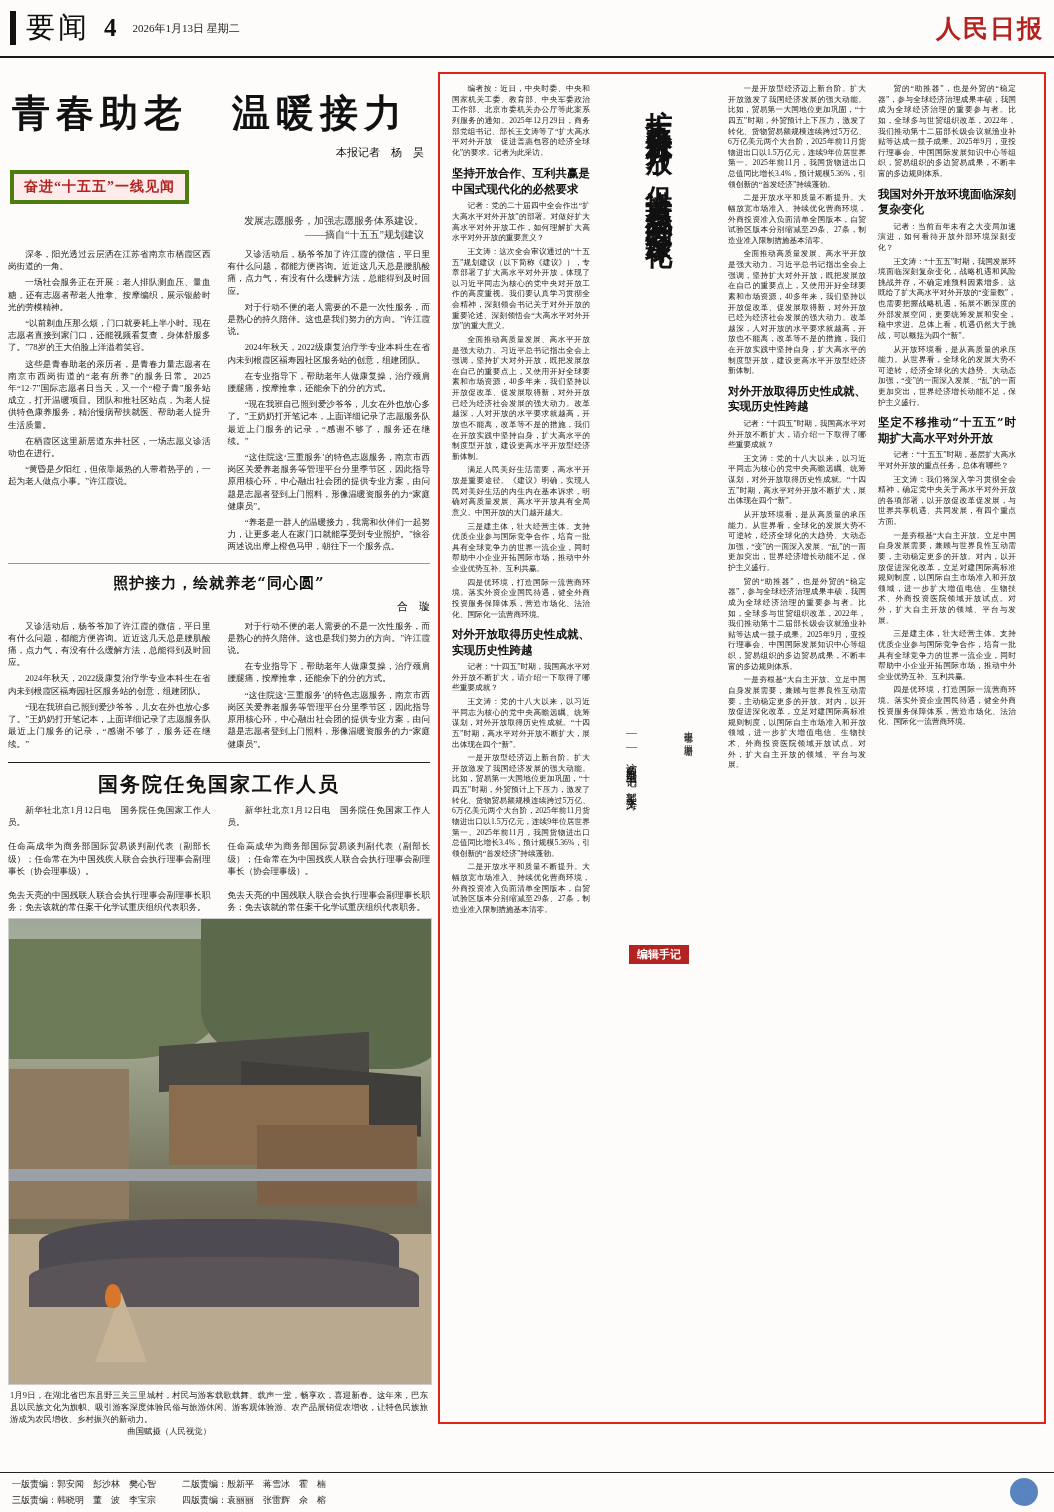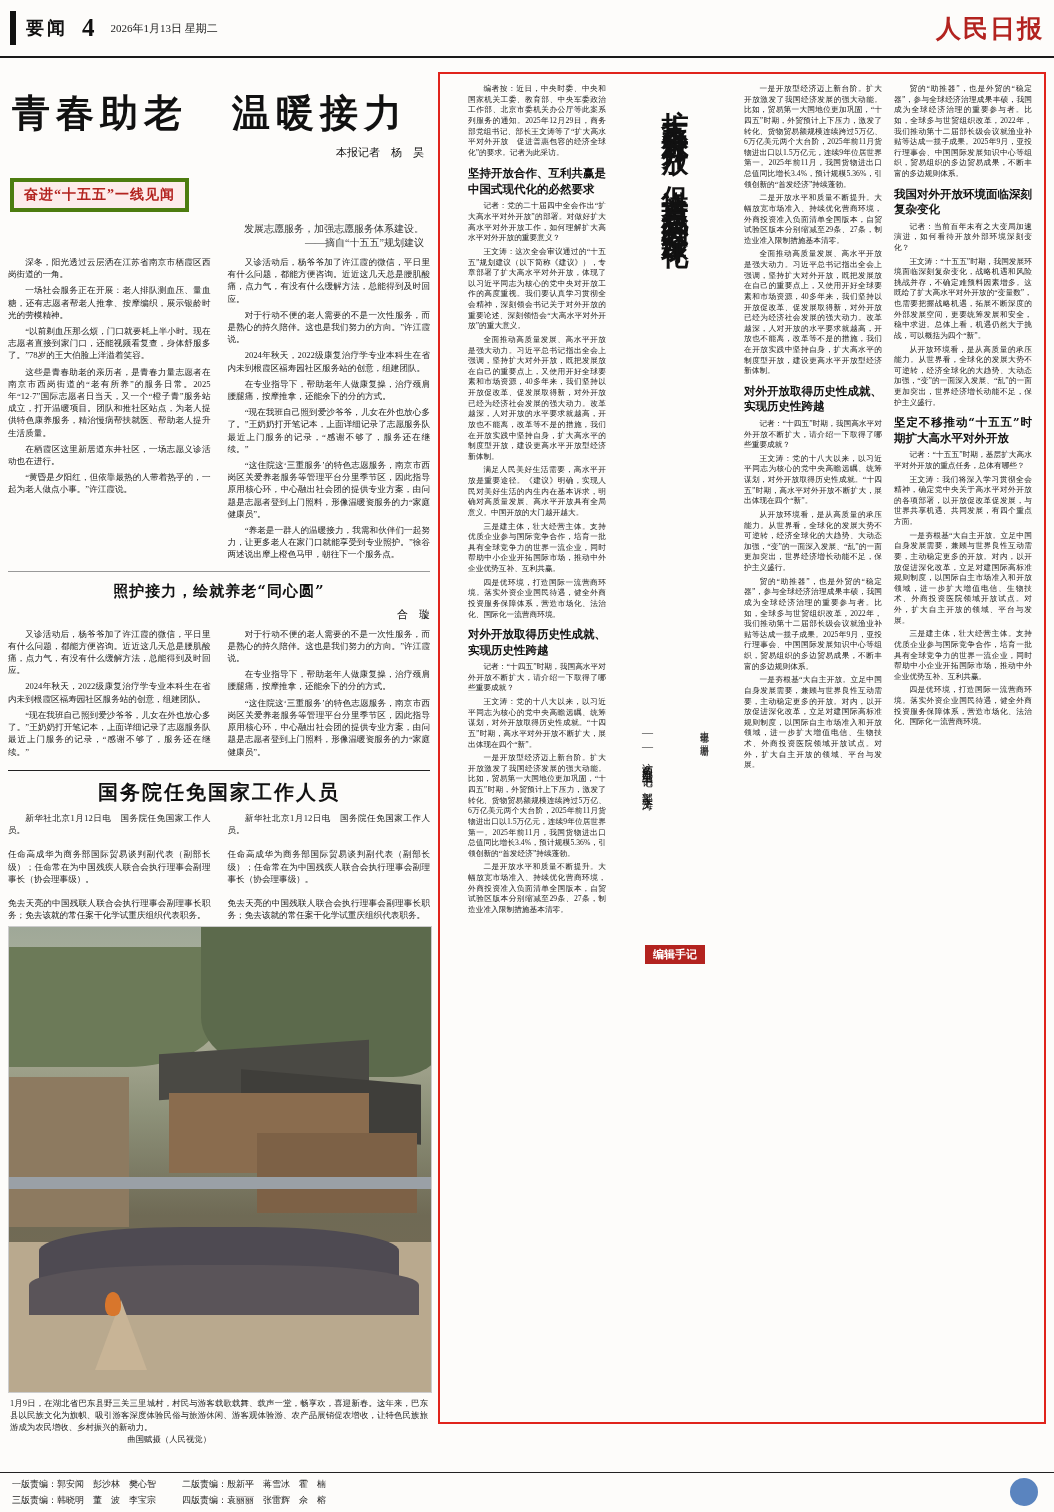--- a/index.html
+++ b/index.html
@@ -2,33 +2,33 @@
 <html><head>
 <meta charset="utf-8">
 <style>
   html,body{margin:0;padding:0;background:#e9e7e2;}
   body{width:1054px;height:1512px;font-family:"Liberation Serif",serif;color:#111;}
   .page{position:relative;width:1054px;height:1512px;background:#fdfcfa;overflow:hidden;}
 
   
   .masthead{position:relative;height:56px;border-bottom:2px solid #1a1a1a;display:flex;align-items:center;padding:0 10px;}
   .mast-bar{width:6px;height:34px;background:#111;margin-right:10px;}
-  .mast-title{font-size:18px;font-weight:bold;letter-spacing:3px;font-family:"DejaVu Serif",serif;}
+  .mast-title{font-size:29px;font-weight:normal;letter-spacing:3px;font-family:"DejaVu Serif",serif;}
   .mast-num{font-size:25px;font-weight:bold;margin-left:14px;}
   .mast-date{font-size:11px;margin-left:16px;color:#222;}
   .mast-logo{margin-left:auto;font-size:25px;font-weight:bold;letter-spacing:2px;color:#b3231f;font-family:"DejaVu Serif",serif;}
 
   
   .body-grid{position:relative;display:flex;height:1400px;padding:14px 8px 0 8px;box-sizing:border-box;}
   .col-left{width:430px;padding-right:8px;box-sizing:border-box;}
   .col-right{flex:1;position:relative;}
 
   
   .headline{font-size:38px;font-weight:bold;letter-spacing:6px;margin:16px 0 6px 4px;font-family:"DejaVu Serif",serif;}
-  .byline{text-align:right;font-size:11px;margin:0 6px 16px 0;}
+  .byline{text-align:right;font-size:11px;margin:0 6px 8px 0;}
   .redbox{display:inline-block;background:#fdeceb;border:4px solid #4d7c0f;color:#b3231f;font-weight:bold;font-size:14px;padding:4px 10px;letter-spacing:1px;margin:2px 0 8px 2px;}
   .quote-line{font-size:10px;text-align:right;margin:2px 6px 6px 0;color:#333;}
 
   .two-col{display:flex;gap:17px;}
   .tcol{flex:1;}
   p.txt{font-size:8.6px;line-height:1.42;text-align:justify;margin:0 0 4px 0;text-indent:2em;color:#1b1b1b;}
   .sub-h{font-size:15px;font-weight:bold;letter-spacing:1px;text-align:center;margin:10px 0 6px;font-family:"DejaVu Serif",serif;}
   .sub-h-small{font-size:11px;text-align:right;margin:0 0 6px 0;}
   .rule{border-top:1px solid #222;margin:8px 0;}
   .rule-thin{border-top:1px solid #999;margin:6px 0;}
@@ -42,21 +42,21 @@
   .ph-hill{position:absolute;background:#5f6b4e;}
   .ph-roof{position:absolute;background:#4b4a45;}
   .ph-wall{position:absolute;background:#8c6a4d;}
   .ph-crowd{position:absolute;border-radius:40% 40% 0 0;}
   .ph-ground{position:absolute;left:0;right:0;bottom:0;height:150px;background:#b9a98e;}
   .ph-fire{position:absolute;width:0;height:0;border-left:26px solid transparent;border-right:26px solid transparent;border-bottom:70px solid #c8b496;}
   .caption{font-size:8.4px;line-height:1.45;margin:5px 2px;text-align:justify;color:#222;}
 
   
   .redframe{position:absolute;left:0;top:0;right:0;bottom:34px;border:2.5px solid #e0241c;}
-  .art{position:absolute;inset:6px;display:flex;justify-content:flex-end;}
+  .art{position:absolute;inset:6px;display:flex;}
   .a-col{padding:4px 6px;box-sizing:border-box;}
   .a-col1{width:150px;}
   .a-col2{width:126px;position:relative;}
   .a-col3{width:150px;}
   .a-col4{width:150px;}
 
   .vtitle{writing-mode:vertical-rl;text-orientation:upright;font-size:27px;font-weight:bold;letter-spacing:5px;line-height:1.12;margin:4px auto 0 auto;font-family:"DejaVu Serif",serif;height:630px;}
   .vsub{writing-mode:vertical-rl;text-orientation:upright;font-size:11px;letter-spacing:2px;margin:8px auto;height:200px;}
   .vauthor{writing-mode:vertical-rl;text-orientation:upright;font-size:9px;letter-spacing:1px;height:150px;margin:6px auto;color:#333;}
   .vwrap{display:flex;justify-content:center;}

